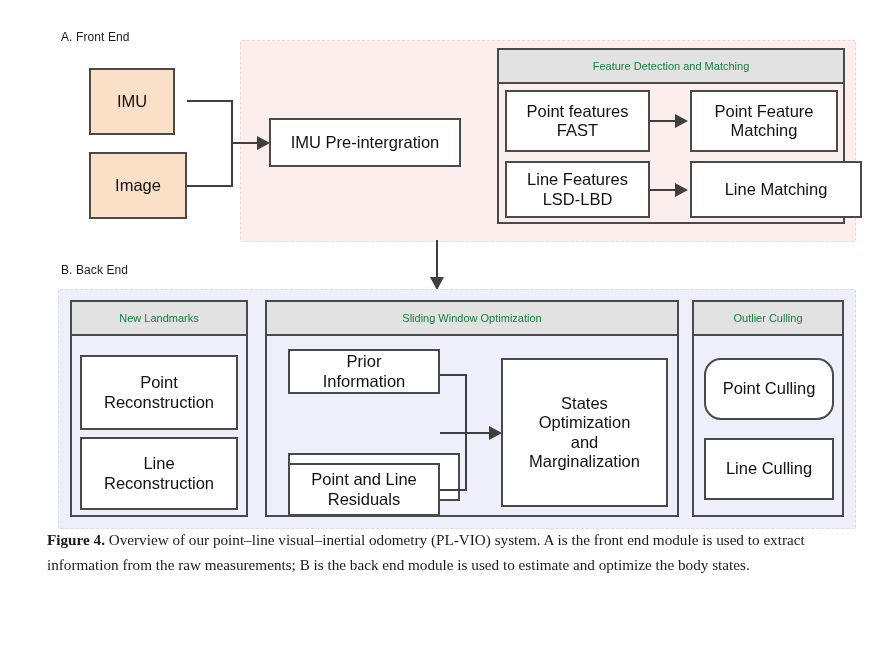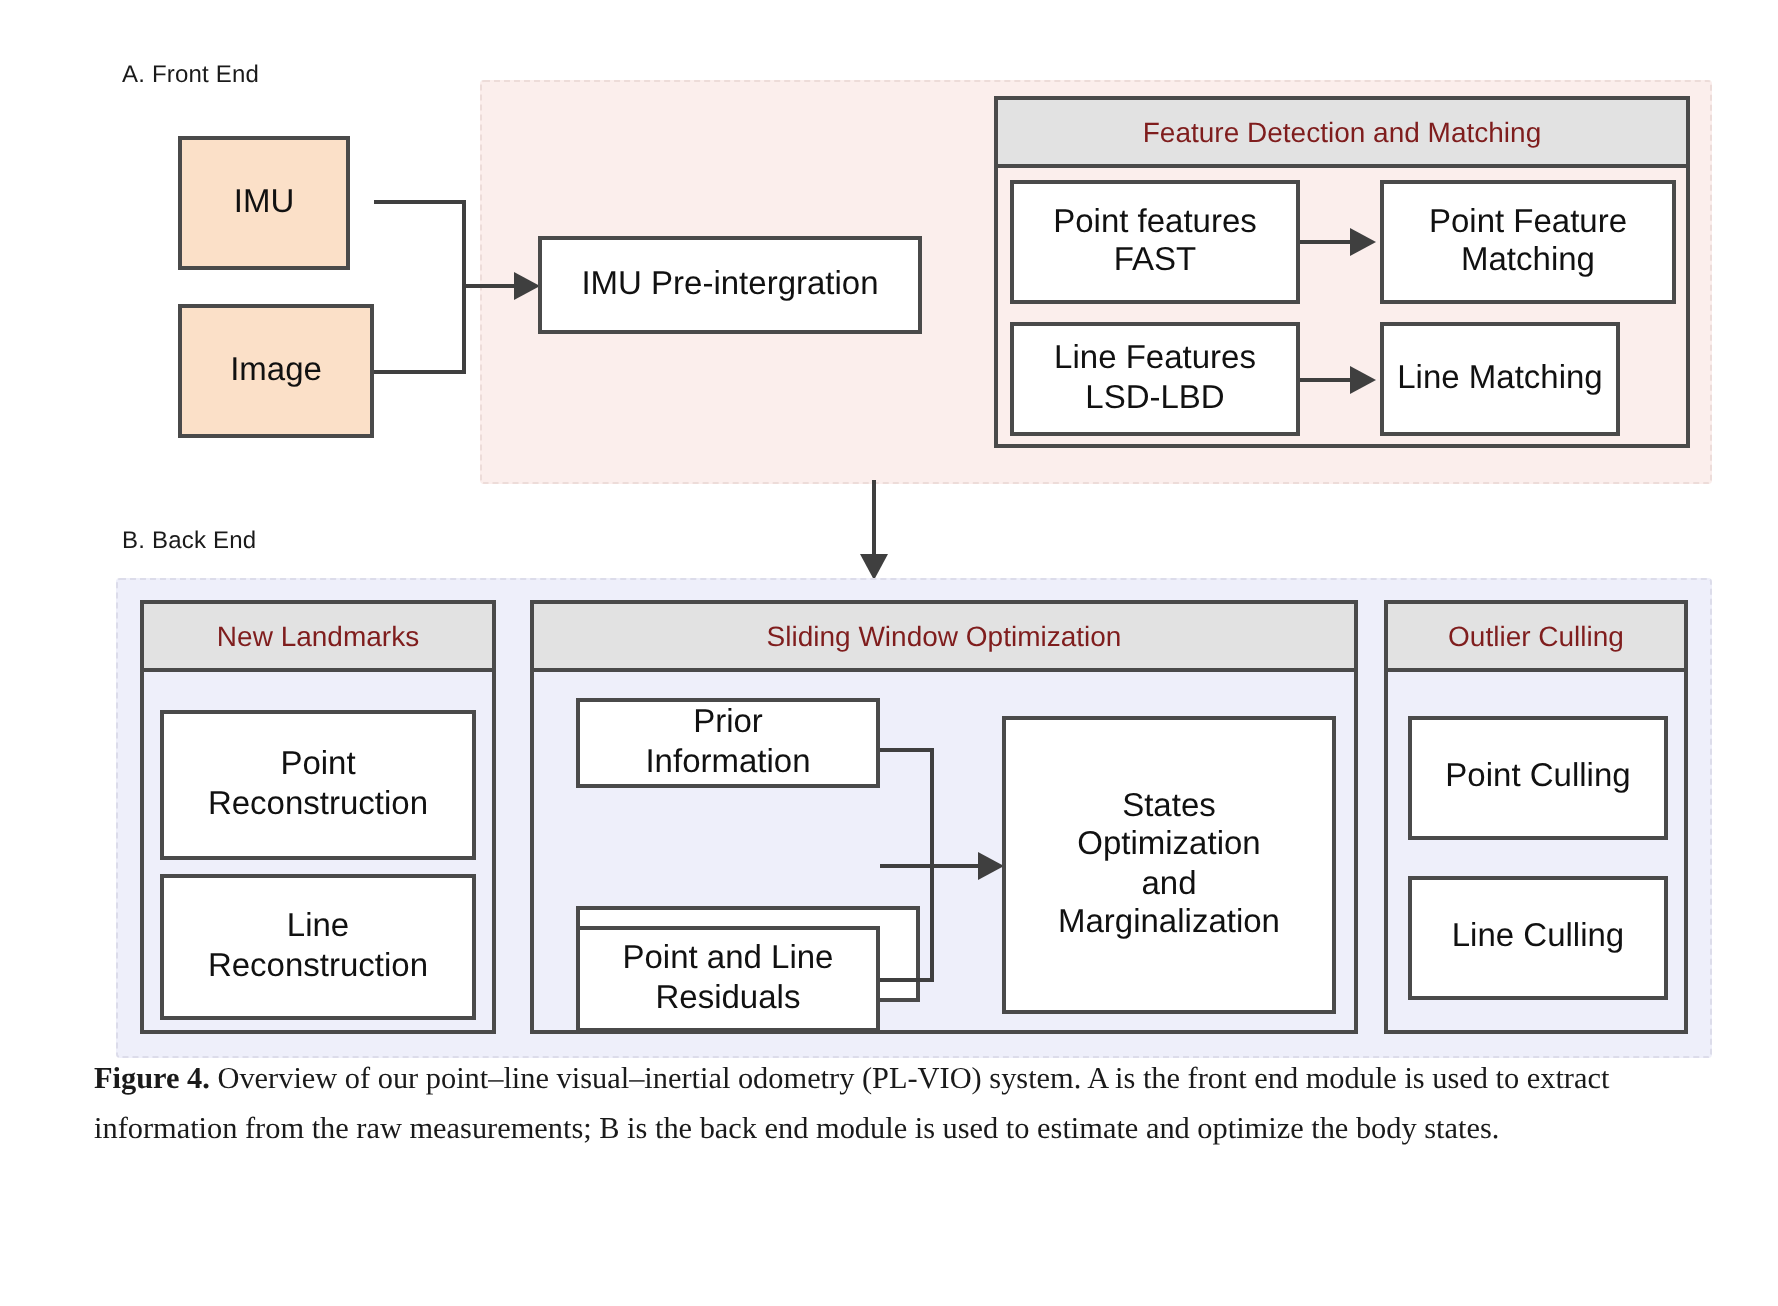--- a/index.html
+++ b/index.html
@@ -45,22 +45,22 @@
   }
   .group-header {
     position: absolute;
     left: 0; top: 0; right: 0;
     height: 34px;
     background: #e2e2e2;
     border-bottom: 2.2px solid #4a4a4a;
     display: flex;
     align-items: center;
     justify-content: center;
-    font-size: 14px;
-    color: #7f1d1d;
+    font-size: 11px;
+    color: #15803d;
     box-sizing: border-box;
   }
 
   .node {
     border: 2.2px solid #4a4a4a;
     background: #ffffff;
     display: flex;
     align-items: center;
     justify-content: center;
     text-align: center;
@@ -141,21 +141,21 @@
 
   <div class="abs node" style="left:505px; top:90px; width:145px; height:62px;">
     <span class="ml">Point features<br>FAST</span>
   </div>
   <div class="abs node" style="left:690px; top:90px; width:148px; height:62px;">
     <span class="ml">Point Feature<br>Matching</span>
   </div>
   <div class="abs node" style="left:505px; top:161px; width:145px; height:57px;">
     <span class="ml">Line Features<br>LSD-LBD</span>
   </div>
-  <div class="abs node" style="left:690px; top:161px; width:120px; height:57px;">
+  <div class="abs node" style="left:690px; top:161px; width:172px; height:57px;">
     <span class="ml">Line Matching</span>
   </div>
 
   <div class="abs wire wire-h" style="left:650px; top:120px; width:27px;"></div>
   <div class="abs arrowhead arrow-right" style="left:675px; top:114px;"></div>
   <div class="abs wire wire-h" style="left:650px; top:189px; width:27px;"></div>
   <div class="abs arrowhead arrow-right" style="left:675px; top:183px;"></div>
 
   <div class="abs wire wire-v" style="left:436px; top:240px; height:41px;"></div>
   <div class="abs arrowhead arrow-down" style="left:430px; top:277px;"></div>
@@ -195,21 +195,21 @@
   <div class="abs wire wire-h" style="left:465px; top:432px; width:26px;"></div>
   <div class="abs arrowhead arrow-right" style="left:489px; top:426px;"></div>
 
   <div class="abs node" style="left:501px; top:358px; width:167px; height:149px;">
     <span class="ml">States<br>Optimization<br>and<br>Marginalization</span>
   </div>
 
   <div class="abs group" style="left:692px; top:300px; width:152px; height:217px;">
     <div class="group-header">Outlier Culling</div>
   </div>
-  <div class="abs node" style="left:704px; top:358px; width:130px; height:62px;">
+  <div class="abs node" style="left:704px; top:358px; width:130px; height:62px;border-radius:17px;">
     <span class="ml">Point Culling</span>
   </div>
   <div class="abs node" style="left:704px; top:438px; width:130px; height:62px;">
     <span class="ml">Line Culling</span>
   </div>
 
   <div id="caption"><span class="cap-label">Figure 4.</span><span> Overview of our point–line visual–inertial odometry (PL-VIO) system. A is the front end module is used to extract information from the raw measurements; B is the back end module is used to estimate and optimize the body states.</span></div>
 
 </div>
 

